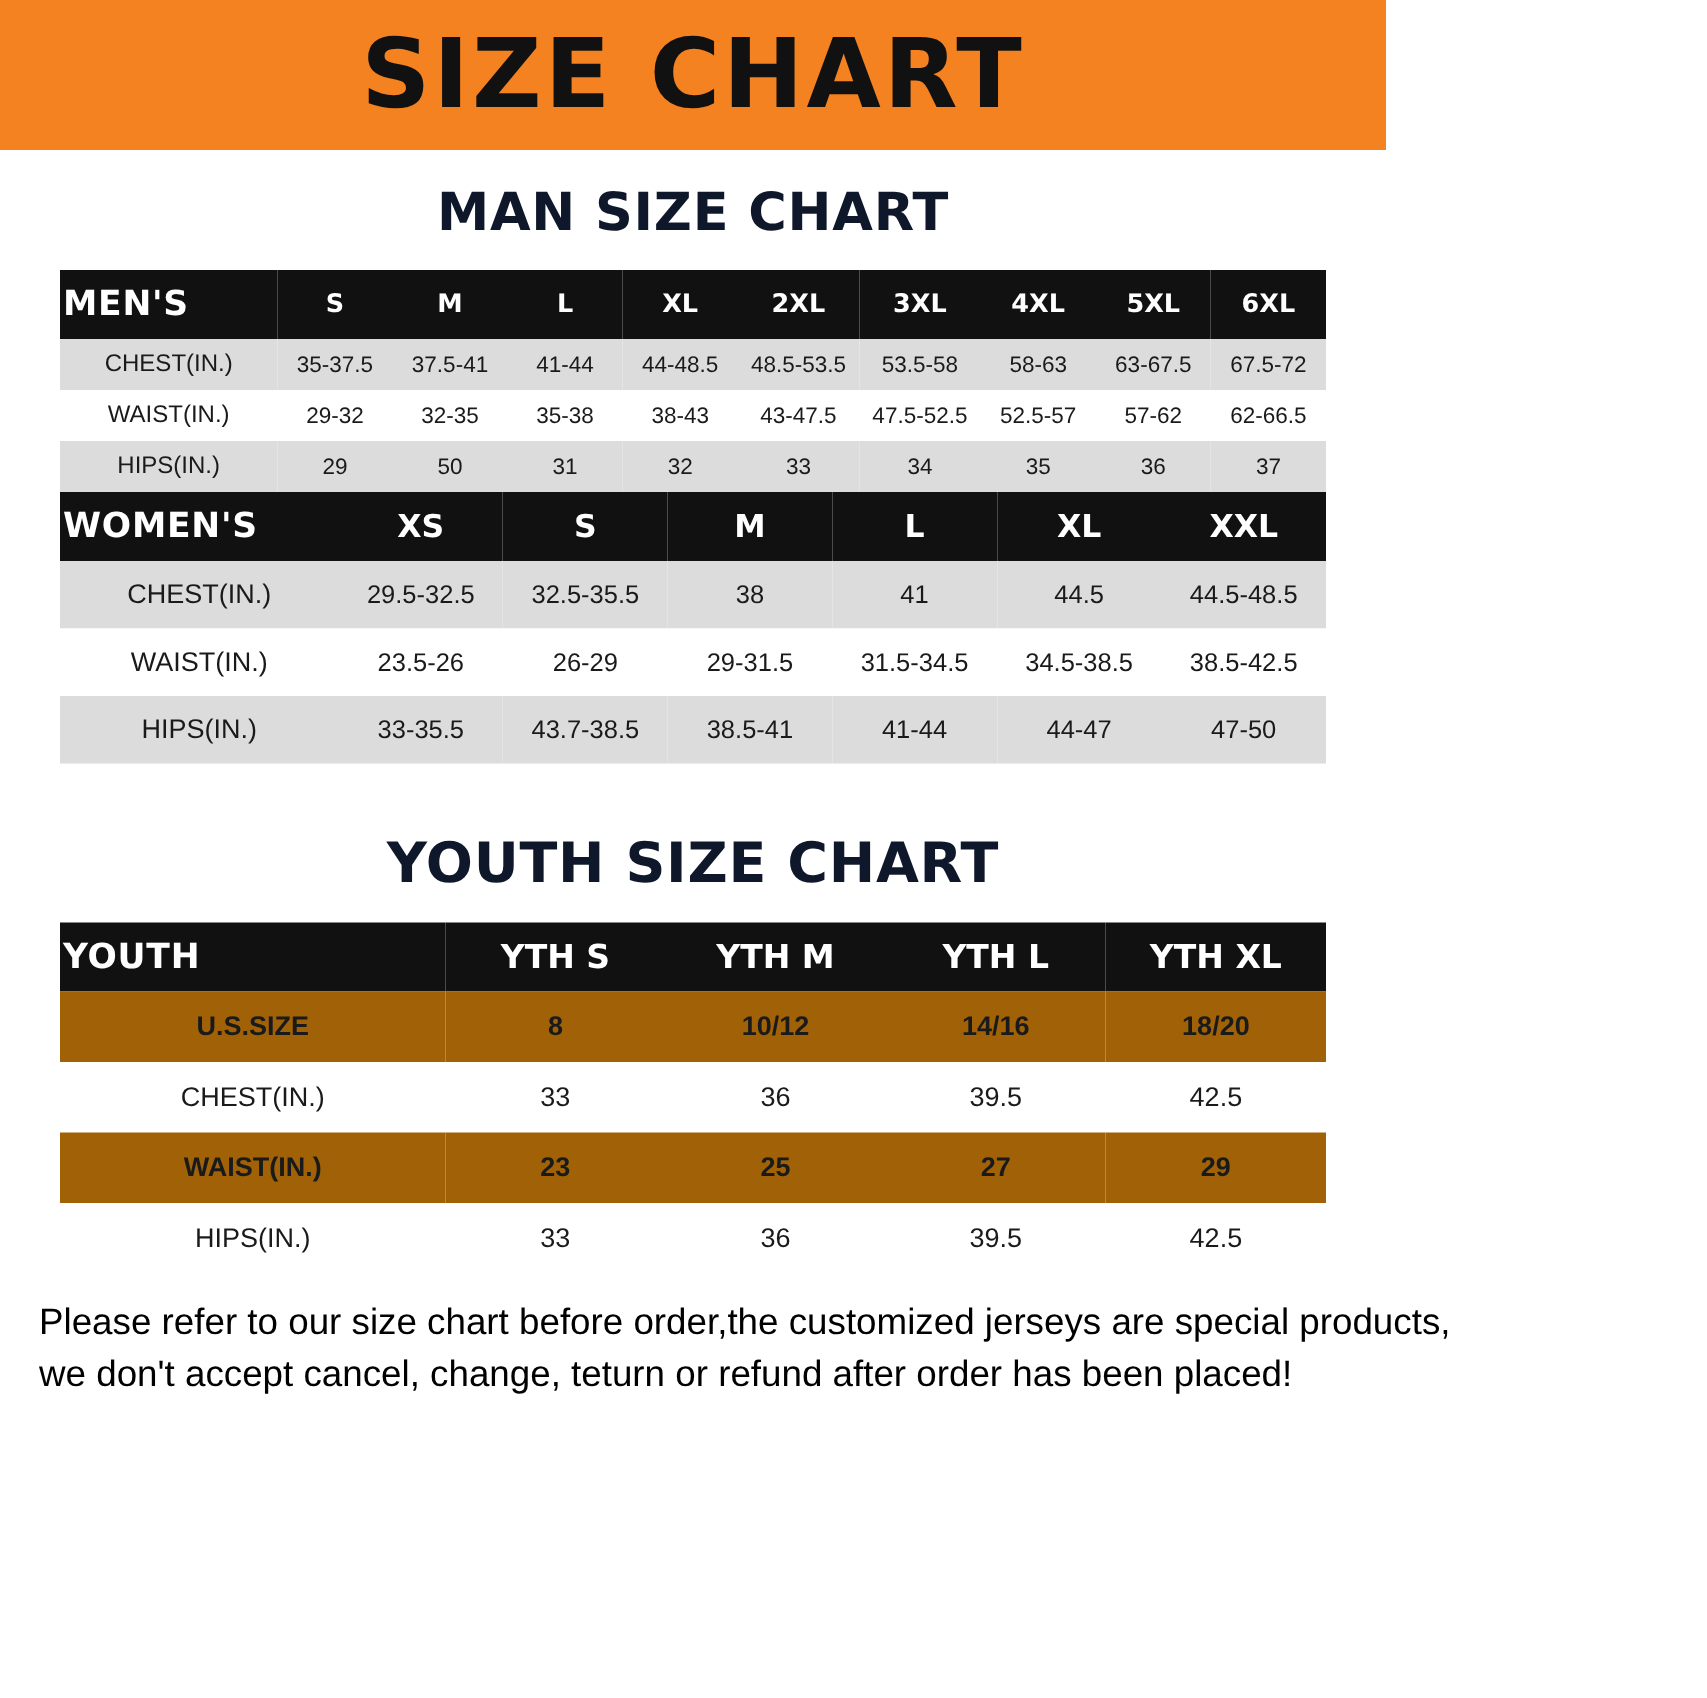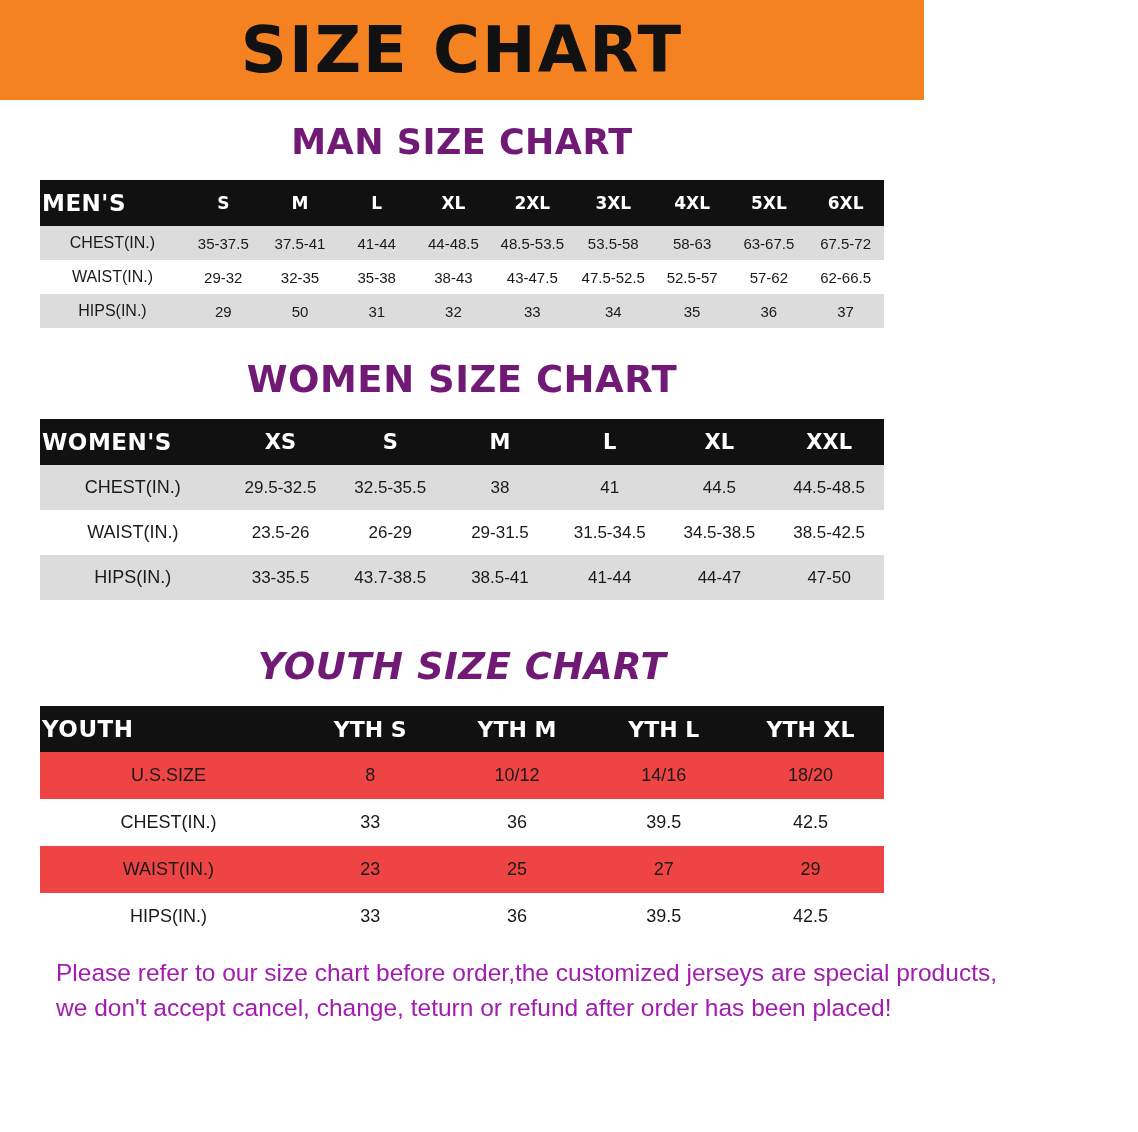--- a/index.html
+++ b/index.html
@@ -37,40 +37,39 @@
     letter-spacing: 2px;
     color: #111111;
     line-height: 1;
   }
 
   
   .section-heading {
     text-align: center;
     font-family: "DejaVu Sans", sans-serif;
     font-weight: bold;
-    color: #701a75;
+    color: #0f172a;
   }
   .heading-man {
     font-size: 35px;
     margin-top: 22px;
     margin-bottom: 18px;
     letter-spacing: 0.5px;
   }
   .heading-women {
     font-size: 37px;
     margin-top: 30px;
     margin-bottom: 18px;
     letter-spacing: 0.5px;
   }
   .heading-youth {
     font-size: 37px;
     margin-top: 45px;
     margin-bottom: 18px;
     letter-spacing: 0.5px;
-    font-style: italic;
   }
 
   
   .table-wrap {
     padding: 0 40px;
   }
   table.size-table {
     width: 100%;
     border-collapse: collapse;
     table-layout: fixed;
@@ -93,21 +92,22 @@
     font-family: "Liberation Sans", sans-serif;
     color: #1a1a1a;
   }
   table.size-table tbody td.row-label {
     text-align: center;
   }
   tr.band-dark td {
     background: #dcdcdc;
   }
   tr.band-light td {
-    background: #ef4444;
+    background: #a16207;
+    font-weight: bold;
   }
   tr.band-white td {
     background: #ffffff;
   }
 
   
   .men-table thead th { font-size: 17px; }
   .men-table thead th.row-label-head { font-size: 23px; }
   .men-table tbody td { font-size: 15px; padding: 8px 1px; }
   .men-table tbody td.row-label { font-size: 16px; }
@@ -120,22 +120,22 @@
 
   
   .youth-table thead th { font-size: 22px; }
   .youth-table thead th.row-label-head { font-size: 25px; }
   .youth-table tbody td { font-size: 18px; padding: 13px 2px; }
   .youth-table tbody td.row-label { font-size: 18px; }
 
   
   .footer-note {
     margin-top: 16px;
-    padding: 0 56px;
-    color: #a21caf;
+    padding: 0 26px;
+    color: #000000;
     font-family: "Liberation Sans", sans-serif;
     font-size: 24.5px;
     line-height: 1.42;
     text-align: left;
   }
   .footer-note div { white-space: nowrap; }
 </style>
 </head>
 <body>
 
@@ -208,21 +208,20 @@
           <td>33</td>
           <td>34</td>
           <td>35</td>
           <td>36</td>
           <td>37</td>
         </tr>
       </tbody>
     </table>
   </div>
 
-  <div class="section-heading heading-women">WOMEN SIZE CHART</div>
   <div class="table-wrap">
     <table class="size-table women-table">
       <colgroup>
         <col style="width:22%">
         <col style="width:13%">
           <col style="width:13%">
           <col style="width:13%">
         <col style="width:13%">
           <col style="width:13%">
           <col style="width:13%">

